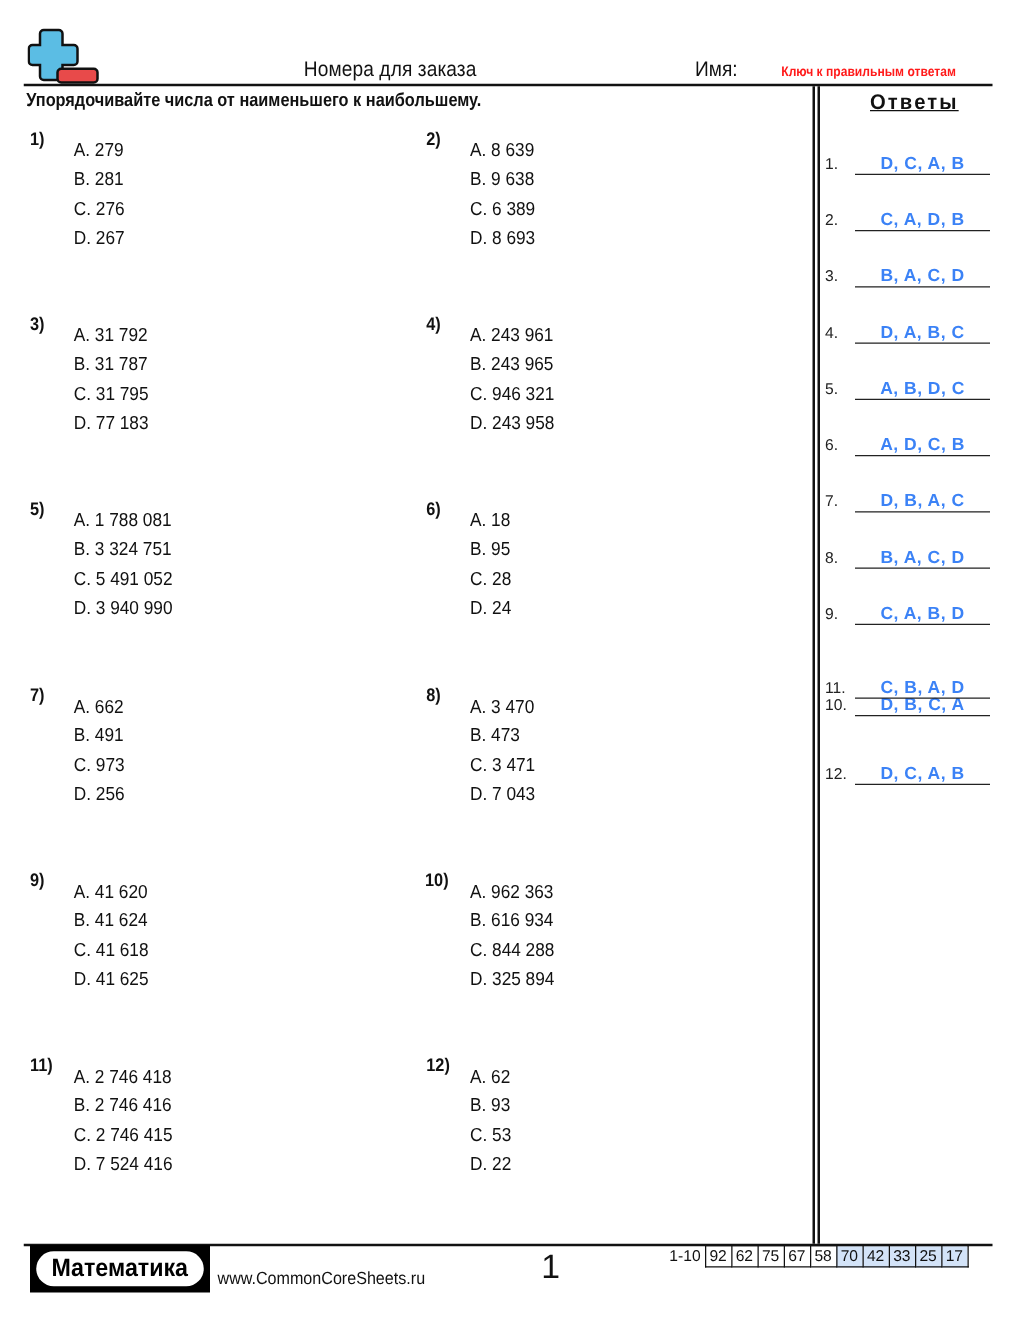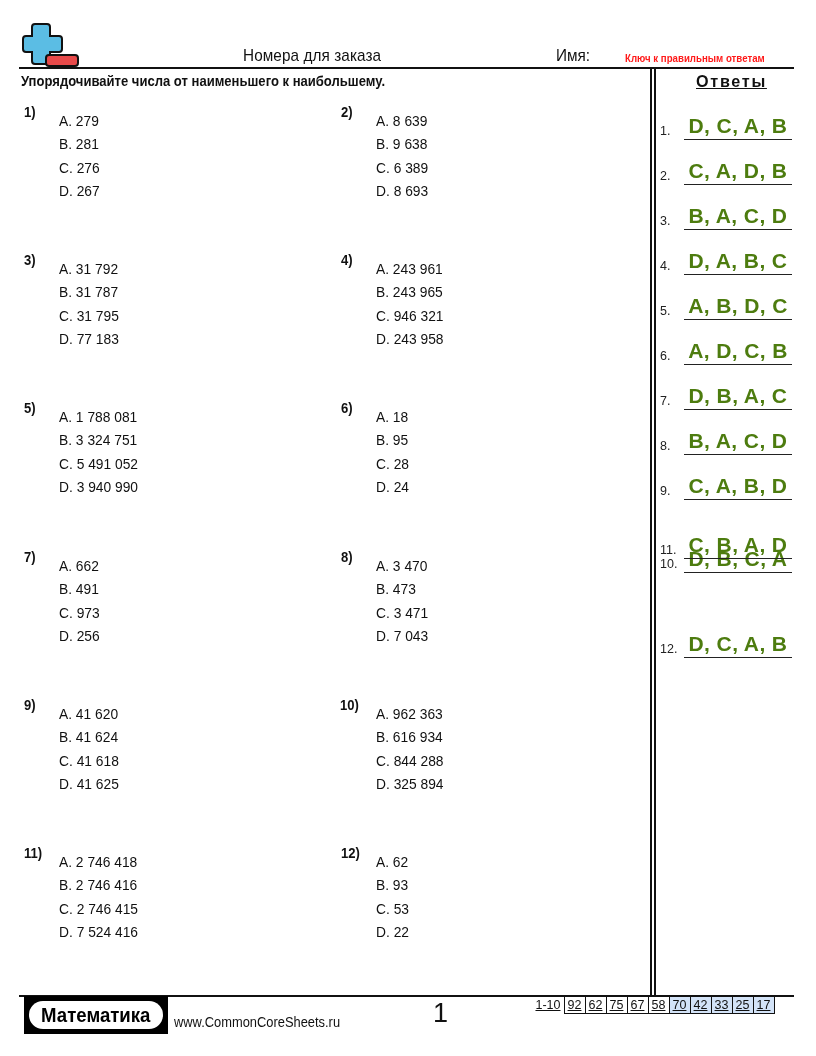--- a/index.html
+++ b/index.html
@@ -17,38 +17,38 @@
 
   
   .vline1 { left:650px; top:69px; width:1.5px; height:926px; background:#111; }
   .vline2 { left:654px; top:69px; width:1.5px; height:926px; background:#111; }
 
   
   .answers-title { left:696px; top:72px; font-size:17px; font-weight:700; text-decoration:underline; letter-spacing:1.8px; transform:scaleX(0.95); transform-origin:left; }
   .ans-row { position:absolute; left:660px; width:134px; height:30px; }
   .ans-num { position:absolute; left:0; bottom:2px; font-size:12.5px; color:#222; }
   .ans-line { position:absolute; left:24px; right:2px; bottom:0; height:1.5px; background:#222; }
-  .ans-val { position:absolute; left:24px; right:2px; bottom:2px; text-align:center; font-size:21px; font-weight:700; color:#4d7c0f; letter-spacing:0.4px; }
+  .ans-val { position:absolute; left:24px; right:2px; bottom:2px; text-align:center; font-size:14px; font-weight:700; color:#3b82f6; letter-spacing:0.4px; }
 
   
   .prob { position:absolute; width:300px; }
   .prob-num { position:absolute; left:0; top:0; font-size:14.5px; font-weight:700; transform:scaleX(0.9); transform-origin:left; }
   .opts { position:absolute; left:35px; top:7px; }
   .opt { font-size:15px; height:23.3px; line-height:20px; transform:scaleX(0.92); transform-origin:left; white-space:nowrap; }
 
   
   .footer-line { left:19px; top:995px; width:775px; height:1.5px; background:#111; }
   .brand { left:24px; top:996px; width:144px; height:38px; background:#000; }
   .brand-pill { position:absolute; left:5px; top:5px; right:5px; bottom:5px; background:#fff; border-radius:15px; display:flex; align-items:center; justify-content:center; }
   .brand-text { font-size:20px; font-weight:700; color:#000; transform:scaleX(0.93); }
   .site { left:174px; top:1014px; font-size:14px; transform:scaleX(0.92); transform-origin:left; }
   .page-num { left:433px; top:998px; font-size:27px; }
 
   .score-table { left:524px; top:996px; border-collapse:collapse; font-size:12.5px; }
-  .score-table td { height:17px; padding:0 2px; text-align:center;text-decoration:underline; }
+  .score-table td { height:17px; padding:0 2px; text-align:center; }
   .score-table td.rl { text-align:right; padding-right:3px; border:none; min-width:40px; }
   .score-table td.c { border:1px solid #111; min-width:21px;margin-left:19px; }
   .score-table td.blue { background:#d3e3f8; }
   .score-table td.empty { border:none; }
 </style>
 </head>
 <body>
 
 <div class="abs logo">
   <svg width="60" height="46" viewBox="0 0 60 46">
@@ -115,21 +115,21 @@
   <div class="ans-row" style="top:543px">
       <span class="ans-num">10.</span>
       <span class="ans-line"></span>
       <span class="ans-val">D, B, C, A</span>
     </div>
   <div class="ans-row" style="top:529px">
       <span class="ans-num">11.</span>
       <span class="ans-line"></span>
       <span class="ans-val">C, B, A, D</span>
     </div>
-  <div class="ans-row" style="top:628px">
+  <div class="ans-row" style="top:598px">
       <span class="ans-num">12.</span>
       <span class="ans-line"></span>
       <span class="ans-val">D, C, A, B</span>
     </div>
 </div>
 
 <div class="prob" style="left:24px; top:104px">
   <span class="prob-num">1)</span>
   <div class="opts">
       <div class="opt">A. 279</div>

